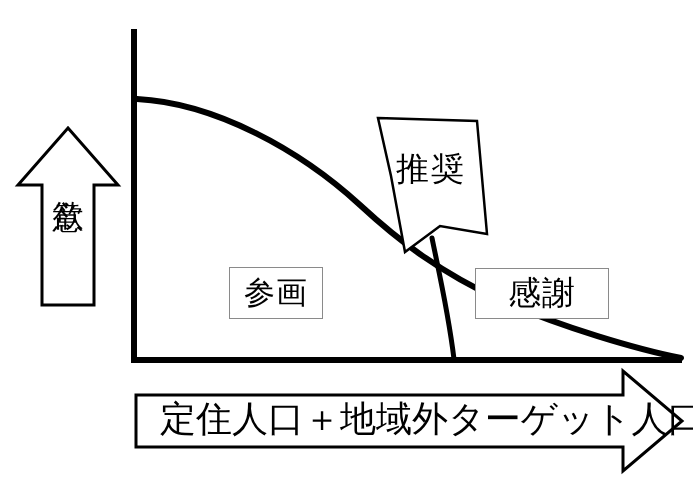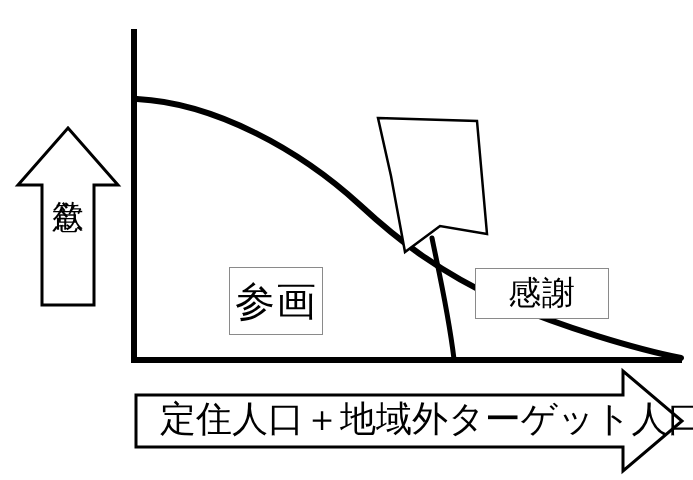--- a/index.html
+++ b/index.html
@@ -62,22 +62,22 @@
     display: flex;
     align-items: center;
     justify-content: center;
     color: #000000;
     letter-spacing: 1px;
   }
   #label-sanka {
     left: 229px;
     top: 267px;
     width: 94px;
-    height: 68px;
-    font-size: 40px;
+    height: 52px;
+    font-size: 31px;
   }
   #label-kansha {
     left: 475px;
     top: 268px;
     width: 134px;
     height: 51px;
     font-size: 33px;
     font-family: Liberation Serif, serif;
   }
   .overlay-text {
@@ -139,20 +139,21 @@
       <polygon class="callout-shape" points="378,118 477,121 487,234 440,226 405,252 391,176"></polygon>
     </g>
 
     <g>
       <polygon class="stroke-shape" points="136,395 623,395 623,371 682,421 623,471 623,447 136,447"></polygon>
     </g>
   </svg>
 
   <div class="overlay-text" id="text-iyoku">意欲</div>
 
+  <div class="overlay-text" id="text-suisho">推奨</div>
 
   <div class="overlay-text" id="text-xaxis-label">定住人口＋地域外ターゲット人口</div>
 
   <div class="label-box" id="label-sanka">参画</div>
 
   <div class="label-box" id="label-kansha">感謝</div>
 
 </div>
 
 </body></html>

